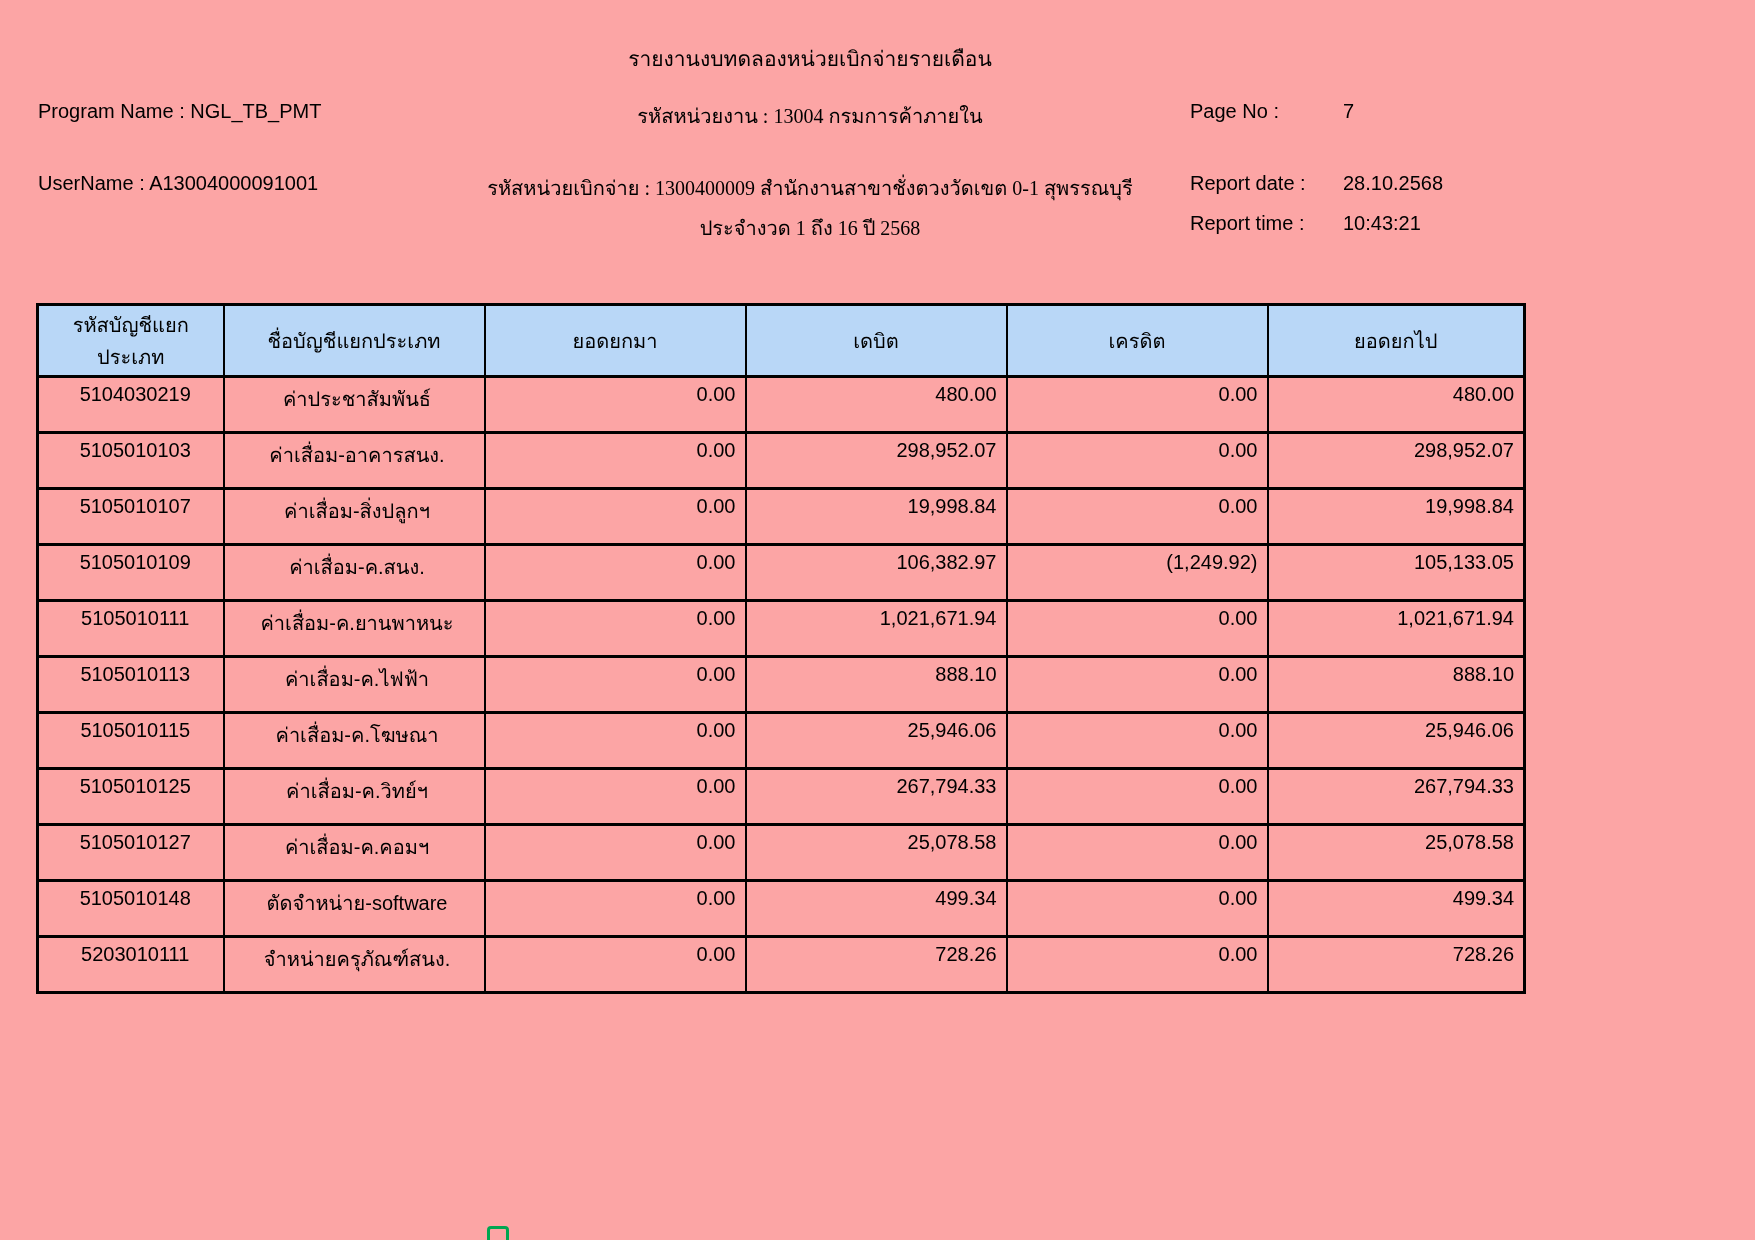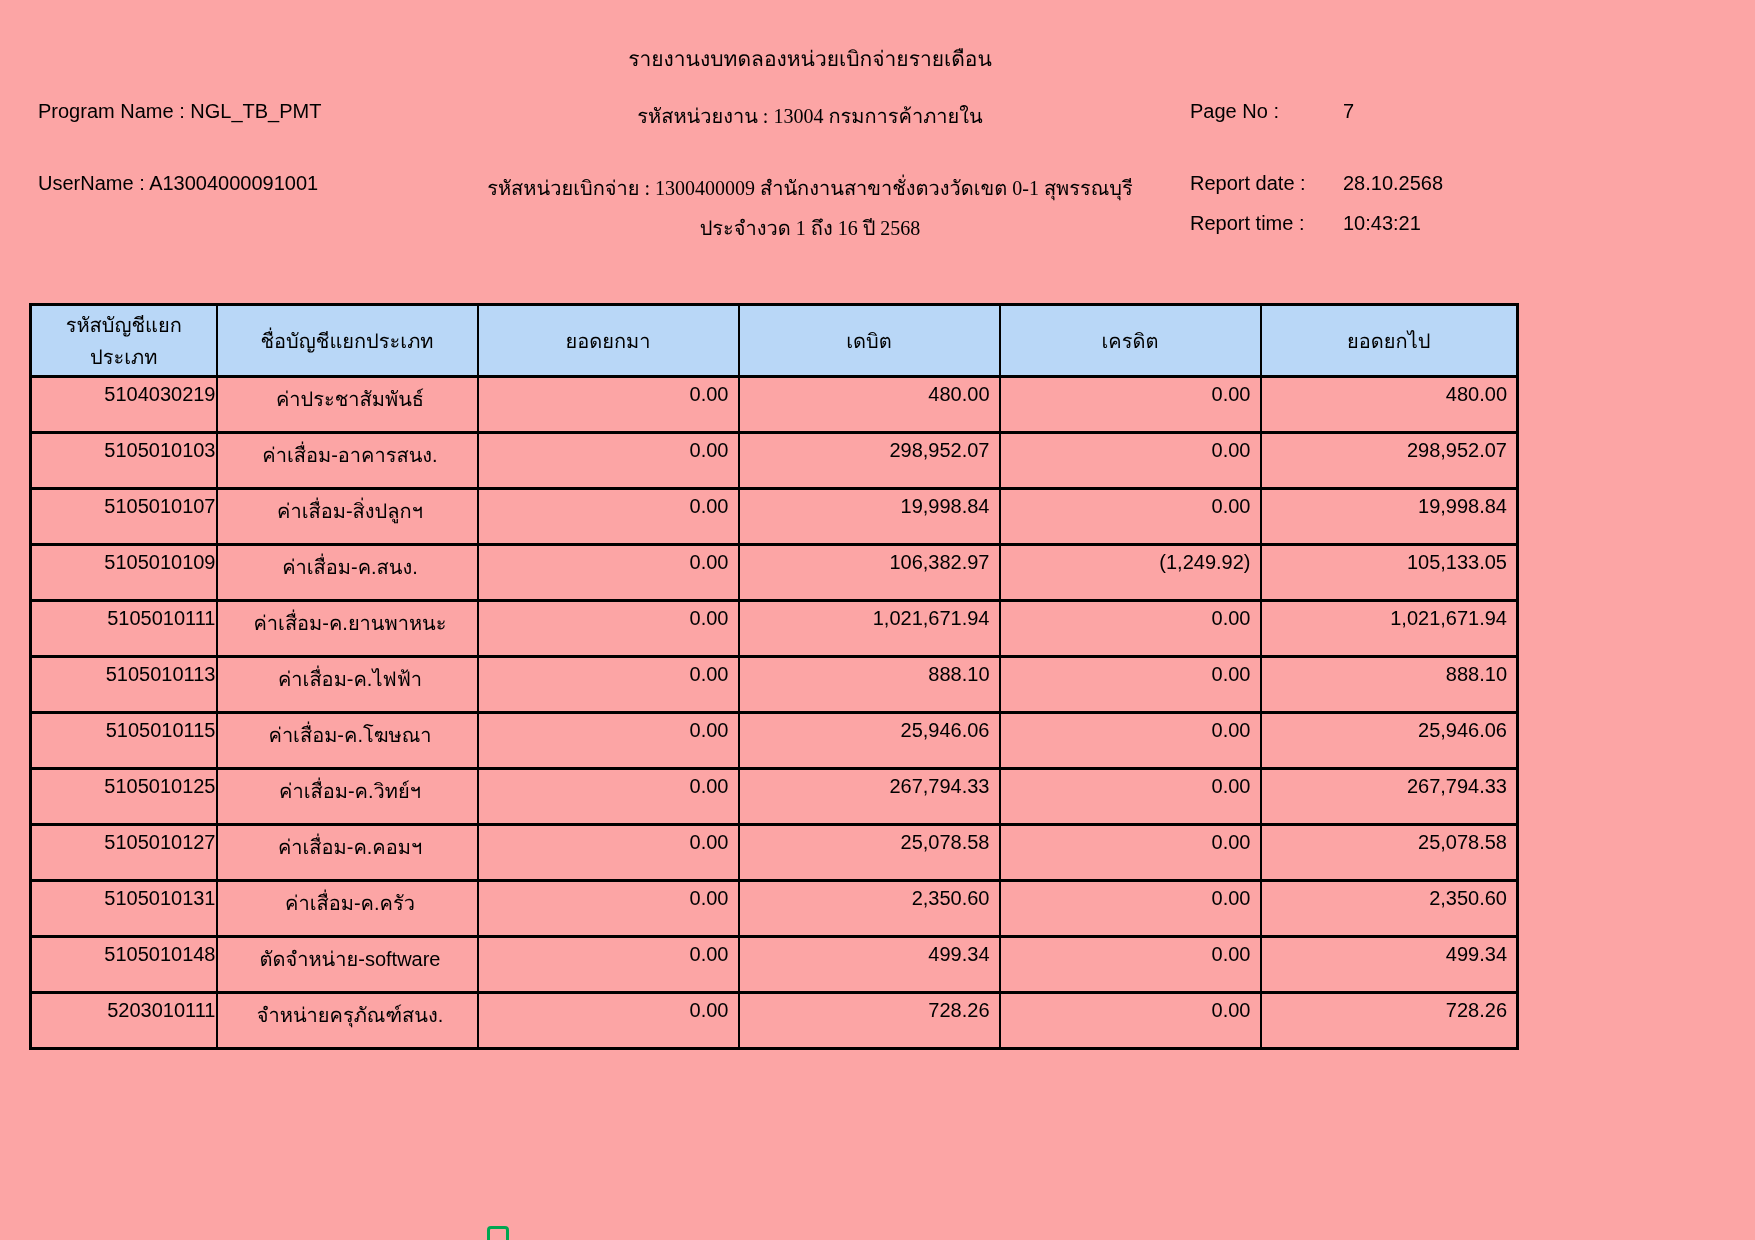--- a/index.html
+++ b/index.html
@@ -24,21 +24,21 @@
   .info-left { left: 38px; }
   .info-center { left: 0; width: 1620px; text-align: center; font-family: Liberation Serif, serif; }
   .row-1 { top: 100px; }
   .row-2 { top: 172px; }
   .row-3 { top: 212px; }
   .right-label { left: 1190px; }
   .right-value { left: 1343px; }
 
   table.tb {
     position: absolute;
-    left: 29px; top: 303px;
+    left: 36px; top: 303px;
     width: 1487px;
     border-collapse: collapse;
     table-layout: fixed;
     font-size: 20px;
   }
   table.tb th, table.tb td {
     border: 2px solid #000000;
   }
   table.tb { border: 3px solid #000000; }
   table.tb thead th {
@@ -48,21 +48,21 @@
     text-align: center;
     vertical-align: middle;
     border-bottom: 3px solid #000000;
   }
   table.tb tbody td {
     height: 56px;
     vertical-align: top;
     padding-top: 5px;
     border-top: 3px solid #000000;
   }
-  td.code { text-align: right; padding-left: 9px; }
+  td.code { text-align: center; padding-left: 9px; }
   td.name { text-align: center; padding-left: 6px; }
   td.num  { text-align: right; padding-right: 9px; }
 
   .col-code { width: 186px; }
   .col-name { width: 261px; }
   .col-open { width: 261px; }
   .col-debit { width: 261px; }
   .col-credit { width: 261px; }
   .col-close { width: 257px; }
 
@@ -186,28 +186,20 @@
         </tr>
         <tr>
           <td class="code">5105010127</td>
           <td class="name">ค่าเสื่อม-ค.คอมฯ</td>
           <td class="num">0.00</td>
           <td class="num">25,078.58</td>
           <td class="num">0.00</td>
           <td class="num">25,078.58</td>
         </tr>
         <tr>
-          <td class="code">5105010131</td>
-          <td class="name">ค่าเสื่อม-ค.ครัว</td>
-          <td class="num">0.00</td>
-          <td class="num">2,350.60</td>
-          <td class="num">0.00</td>
-          <td class="num">2,350.60</td>
-        </tr>
-        <tr>
           <td class="code">5105010148</td>
           <td class="name">ตัดจำหน่าย-software</td>
           <td class="num">0.00</td>
           <td class="num">499.34</td>
           <td class="num">0.00</td>
           <td class="num">499.34</td>
         </tr>
         <tr>
           <td class="code">5203010111</td>
           <td class="name">จำหน่ายครุภัณฑ์สนง.</td>

